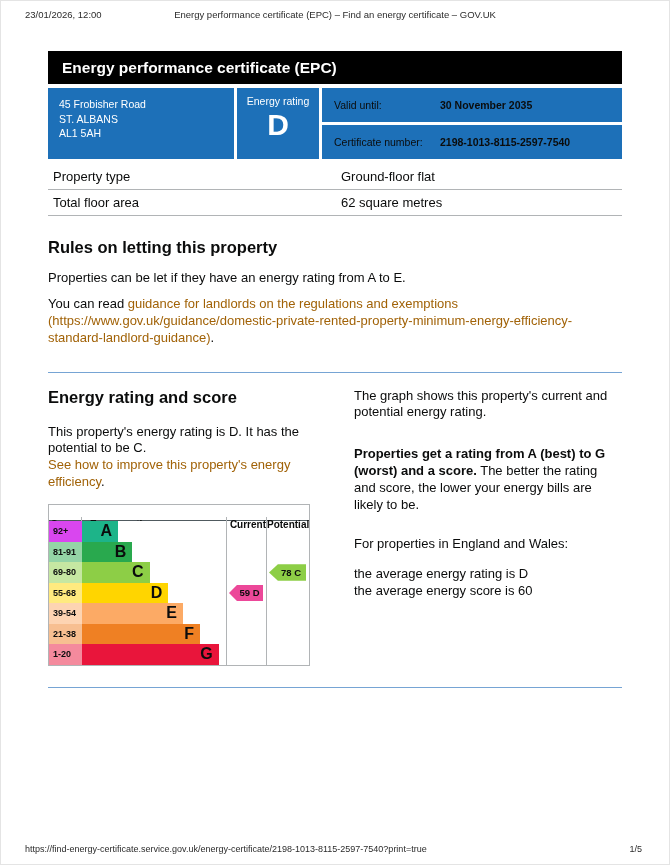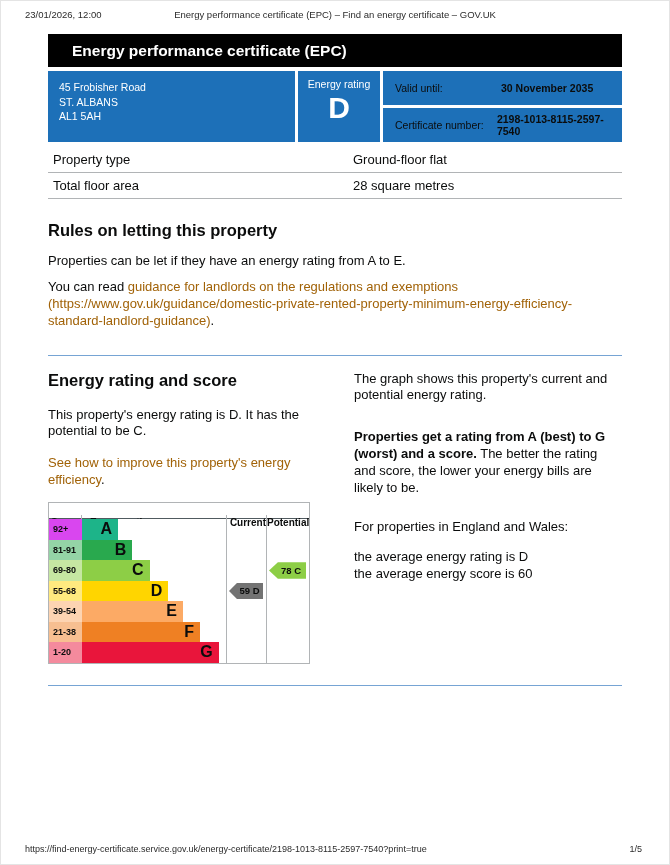--- a/index.html
+++ b/index.html
@@ -8,51 +8,51 @@
     font-family:"Liberation Sans","DejaVu Sans",sans-serif;
     background:#fff; color:#0b0c0c; position:relative;
     outline:1px solid #e4e4e4; outline-offset:-1px;
     overflow:hidden;
   }
   .browser-header { position:relative; height:20px; padding-top:9px; font-size:9.5px; color:#2b2b2b; }
   .bh-date { position:absolute; left:25px; top:9px; }
   .bh-title { text-align:center; }
   .page { padding:0 48px; }
 
-  .banner { margin-top:14px; background:#000; color:#fff; height:33px;
-    font-size:15.5px; font-weight:bold; line-height:33px; padding-left:24px; }
+  .banner { margin-top:31px; background:#000; color:#fff; height:33px;
+    font-size:15.5px; font-weight:bold; line-height:33px; padding-left:14px; }
 
   .summary-panel { margin-top:4px; display:flex; gap:3px; height:71px; font-size:10.5px; }
   .sp-box { background:#1d70b8; color:#fff; }
-  .sp-address { width:247px; padding:9px 0 12px 11px; line-height:1.4; }
+  .sp-address { width:186px; padding:9px 0 12px 11px; line-height:1.4; }
   .sp-rating { width:82px; text-align:center; padding-top:7px; }
   .sp-rating .big-letter { font-size:30px; font-weight:bold; line-height:1.1; margin-top:1px; }
   .sp-right { flex:1; display:flex; flex-direction:column; gap:3px;border-radius:29px; }
   .sp-row { flex:1; background:#1d70b8; display:flex; align-items:center; padding-left:12px; }
   .sp-row .lbl { width:106px; }
   .sp-row .val { font-weight:bold; }
 
   .prop-table { margin-top:5px; font-size:13px; }
-  .prop-row { display:flex; border-bottom:1px solid #b1b4b6; padding:5px 0 5px 5px;gap:12px; }
+  .prop-row { display:flex; border-bottom:1px solid #b1b4b6; padding:5px 0 5px 5px; }
   .prop-row .plabel { width:288px; }
 
   h2 { font-size:16.5px; font-weight:bold; }
   .letting h2 { margin-top:22px; }
   .body-text { font-size:13px; line-height:1.3; }
   .letting .p1 { margin-top:13px; }
   .letting .p2 { margin-top:9px; width:560px; }
   a.gov-link { color:#a16207; cursor:pointer; }
 
   hr.section-divider { border:none; border-top:1px solid #76a4d4; margin-top:25px; }
 
   .two-col { display:flex; margin-top:15px; }
   .col-left { width:310px; }
   .col-right { flex:1; }
   .col-left .p1 { margin-top:17px; width:280px; }
-  .col-left .improve { display:block; margin-top:15px; width:250px; font-size:13px; line-height:1.3; }
+  .col-left .improve { display:block; width:250px; font-size:13px; line-height:1.3; }
   .col-right .p1 { width:260px; }
   .col-right .p2 { margin-top:25px; width:268px; }
   .col-right .p3 { margin-top:22px; }
   .col-right .p4 { margin-top:13px; }
 
   
   .epc-chart { margin-top:13px; width:262px; border:1px solid #b1b4b6; font-size:9px; }
   .epc-grid { display:grid; grid-template-columns:33px 1fr 40px 43px; }
   .epc-header { height:16px; border-bottom:1px solid #505a5f; font-size:10px; font-weight:bold; }
   .epc-header > div { line-height:15px;margin-top:12px; }
@@ -107,21 +107,21 @@
     </div>
   </div>
 
   <div class="prop-table">
     <div class="prop-row">
       <span class="plabel">Property type</span>
       <span>Ground-floor flat</span>
     </div>
     <div class="prop-row">
       <span class="plabel">Total floor area</span>
-      <span>28 square metres</span>
+      <span>62 square metres</span>
     </div>
   </div>
 
   <div class="letting">
     <h2>Rules on letting this property</h2>
     <p class="body-text p1">Properties can be let if they have an energy rating from A to E.</p>
     <p class="body-text p2"><span>You can read </span><a class="gov-link">guidance for landlords on the regulations and exemptions (https://www.gov.uk/guidance/domestic-private-rented-property-minimum-energy-efficiency-standard-landlord-guidance)</a><span>.</span></p>
   </div>
 
   <hr class="section-divider">
@@ -165,21 +165,21 @@
               <div class="arrow-cell">
                 <div class="pointer-tag" style="background: rgb(141, 206, 70);">78 C</div>
               </div>
             </div>
             <div class="epc-grid epc-row">
               <div class="score-cell" style="background: rgb(255, 234, 127);">55-68</div>
               <div class="rating-cell">
                 <div class="band-bar" style="width: 60%; background: rgb(255, 213, 0);">D</div>
               </div>
               <div class="arrow-cell">
-                <div class="pointer-tag" style="background: #737373;">59 D</div>
+                <div class="pointer-tag" style="background: #ec4899;">59 D</div>
               </div>
               <div class="arrow-cell"></div>
             </div>
             <div class="epc-grid epc-row">
               <div class="score-cell" style="background: rgb(253, 212, 178);">39-54</div>
               <div class="rating-cell">
                 <div class="band-bar" style="width: 70%; background: rgb(252, 170, 101);">E</div>
               </div>
               <div class="arrow-cell"></div>
               <div class="arrow-cell"></div>

